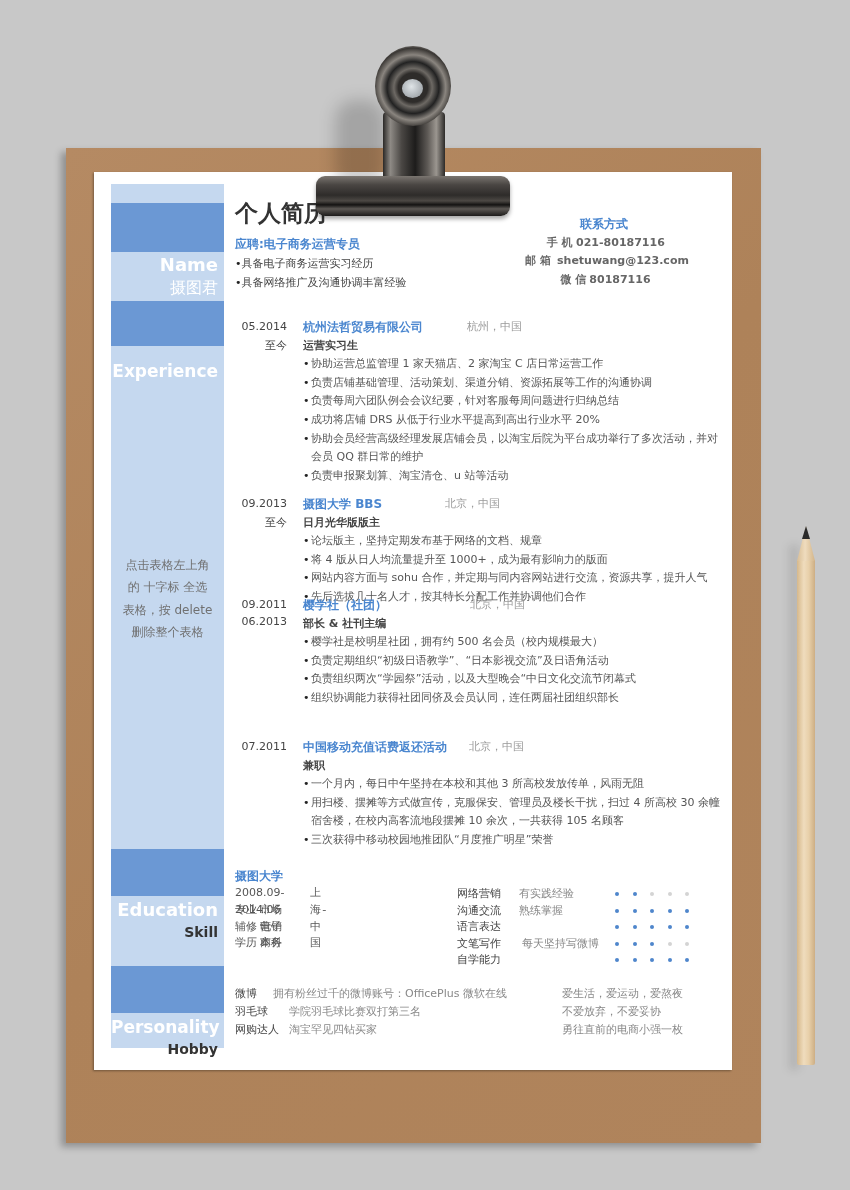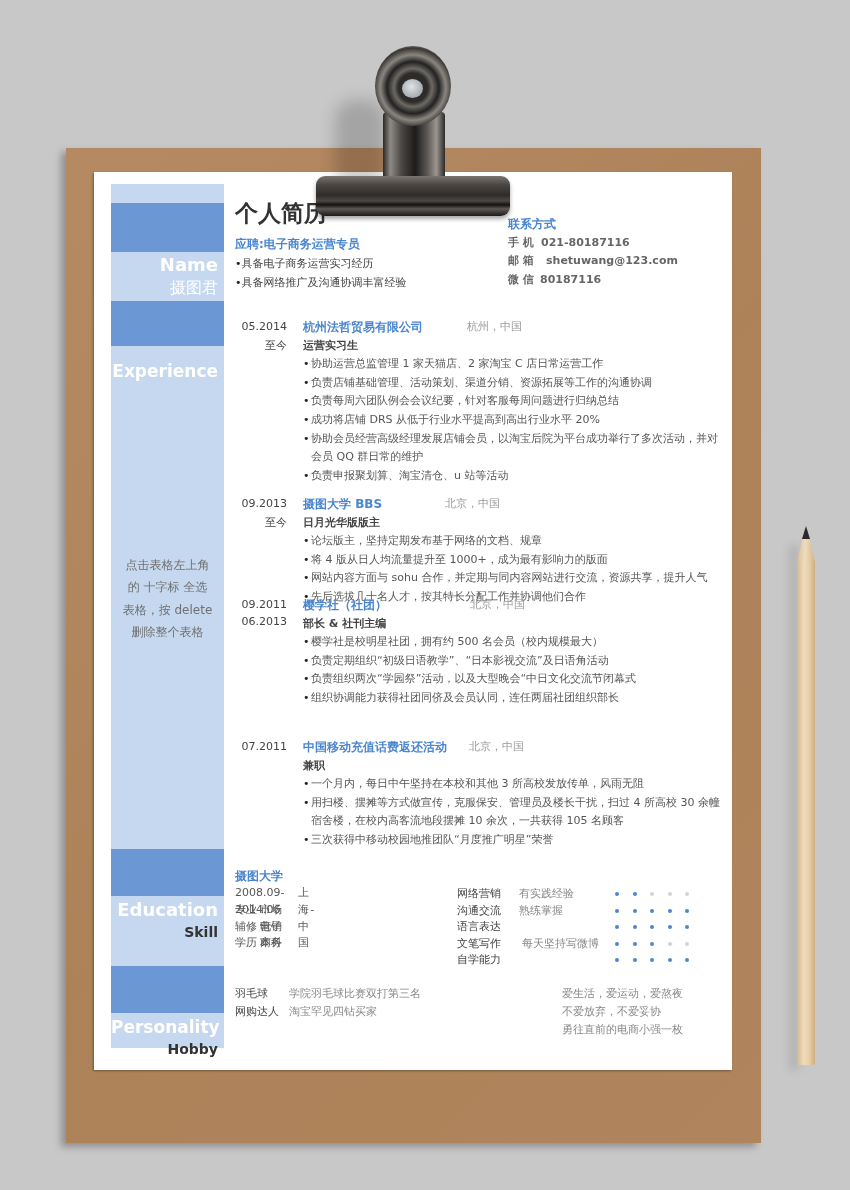--- a/index.html
+++ b/index.html
@@ -12,41 +12,41 @@
   .band .sub{display:block;color:#333;font-weight:bold;font-size:14px;line-height:20px;}
   .band .cn{display:block;color:#fff;font-size:16px;line-height:22px;}
   .tip{position:absolute;left:111px;top:554px;width:113px;text-align:center;font-size:12px;line-height:22.3px;color:#707070;}
   .tip span{display:block;}
 
   .title{position:absolute;left:235px;top:199px;font-size:23px;font-weight:bold;color:#333;line-height:28px;}
   .position{position:absolute;left:235px;top:235px;font-size:12px;font-weight:bold;color:#4a86cf;line-height:18px;}
   .highlights{position:absolute;left:235px;top:254px;font-size:11px;line-height:19px;color:#444;}
   .highlights div::before{content:"•";color:#222;}
 
-  .contact{position:absolute;left:508px;top:215px;font-size:11px;line-height:18.7px;}
+  .contact{position:absolute;left:519px;top:215px;font-size:11px;line-height:18.7px;text-align:center;}
   .contact .ctitle{color:#4a86cf;font-weight:bold;font-size:12px;}
   .contact .crow{color:#666;font-weight:bold;}
   .contact .clabel{display:inline-block;width:33px;}
 
   .entry{position:absolute;left:230px;width:495px;font-size:11px;line-height:18.6px;}
   .entry .row{position:relative;height:18.6px;}
   .entry .date{position:absolute;left:0;top:0;width:57px;text-align:right;color:#444;}
   .entry .org{position:absolute;left:73px;top:0;font-size:12px;font-weight:bold;color:#4a86cf;white-space:nowrap;}
   .entry .loc{position:absolute;top:0;color:#999;white-space:nowrap;}
   .entry .role{position:absolute;left:73px;top:0;font-weight:bold;color:#444;}
   .entry ul{list-style:none;margin:0;padding:0 0 0 73px;}
   .entry li{position:relative;padding-left:8px;width:412px;color:#555;}
   .entry li::before{content:"•";position:absolute;left:0;top:0;color:#222;}
 
   .edu{position:absolute;left:235px;top:867px;font-size:11px;line-height:16.8px;color:#555;}
   .edu .school{color:#4a86cf;font-weight:bold;font-size:12px;line-height:18px;}
   .edu .line{position:relative;height:16.8px;}
   .edu .k{position:absolute;left:0;}
   .edu .v{position:absolute;left:25px;}
-  .edu .period-loc{position:absolute;left:63px;font-family:Liberation Mono, monospace;}
+  .edu .period-loc{position:absolute;left:75px;font-family:Liberation Mono, monospace;}
 
   .skills{position:absolute;left:457px;top:886px;font-size:11px;line-height:16.5px;}
   .skill{position:relative;height:16.5px;width:240px;}
   .skill .sname{position:absolute;left:0;color:#444;}
   .skill .sdesc{position:absolute;left:62px;color:#888;}
   .dots{position:absolute;left:158px;top:6px;height:5px;}
   .dot{position:absolute;top:0;width:4px;height:4px;border-radius:50%;background:#d4d4d4;}
   .dot.on{background:#4f86cc;}
   .dot:nth-child(1){left:0}.dot:nth-child(2){left:17.5px}.dot:nth-child(3){left:35px}.dot:nth-child(4){left:52.5px}.dot:nth-child(5){left:70px}
 
@@ -276,20 +276,24 @@
           <i class="dot on"></i>
           <i class="dot on"></i>
           <i class="dot on"></i>
           <i class="dot on"></i>
         </span>
     </div>
   </div>
 
   <div class="hobbies">
     <div class="hobby">
+      <span class="hname">微博</span>
+      <span class="hdesc" style="left:38px;">拥有粉丝过千的微博账号：OfficePlus 微软在线</span>
+    </div>
+    <div class="hobby">
       <span class="hname">羽毛球</span>
       <span class="hdesc" style="left:54px;">学院羽毛球比赛双打第三名</span>
     </div>
     <div class="hobby">
       <span class="hname">网购达人</span>
       <span class="hdesc" style="left:54px;">淘宝罕见四钻买家</span>
     </div>
   </div>
 
   <div class="traits">

